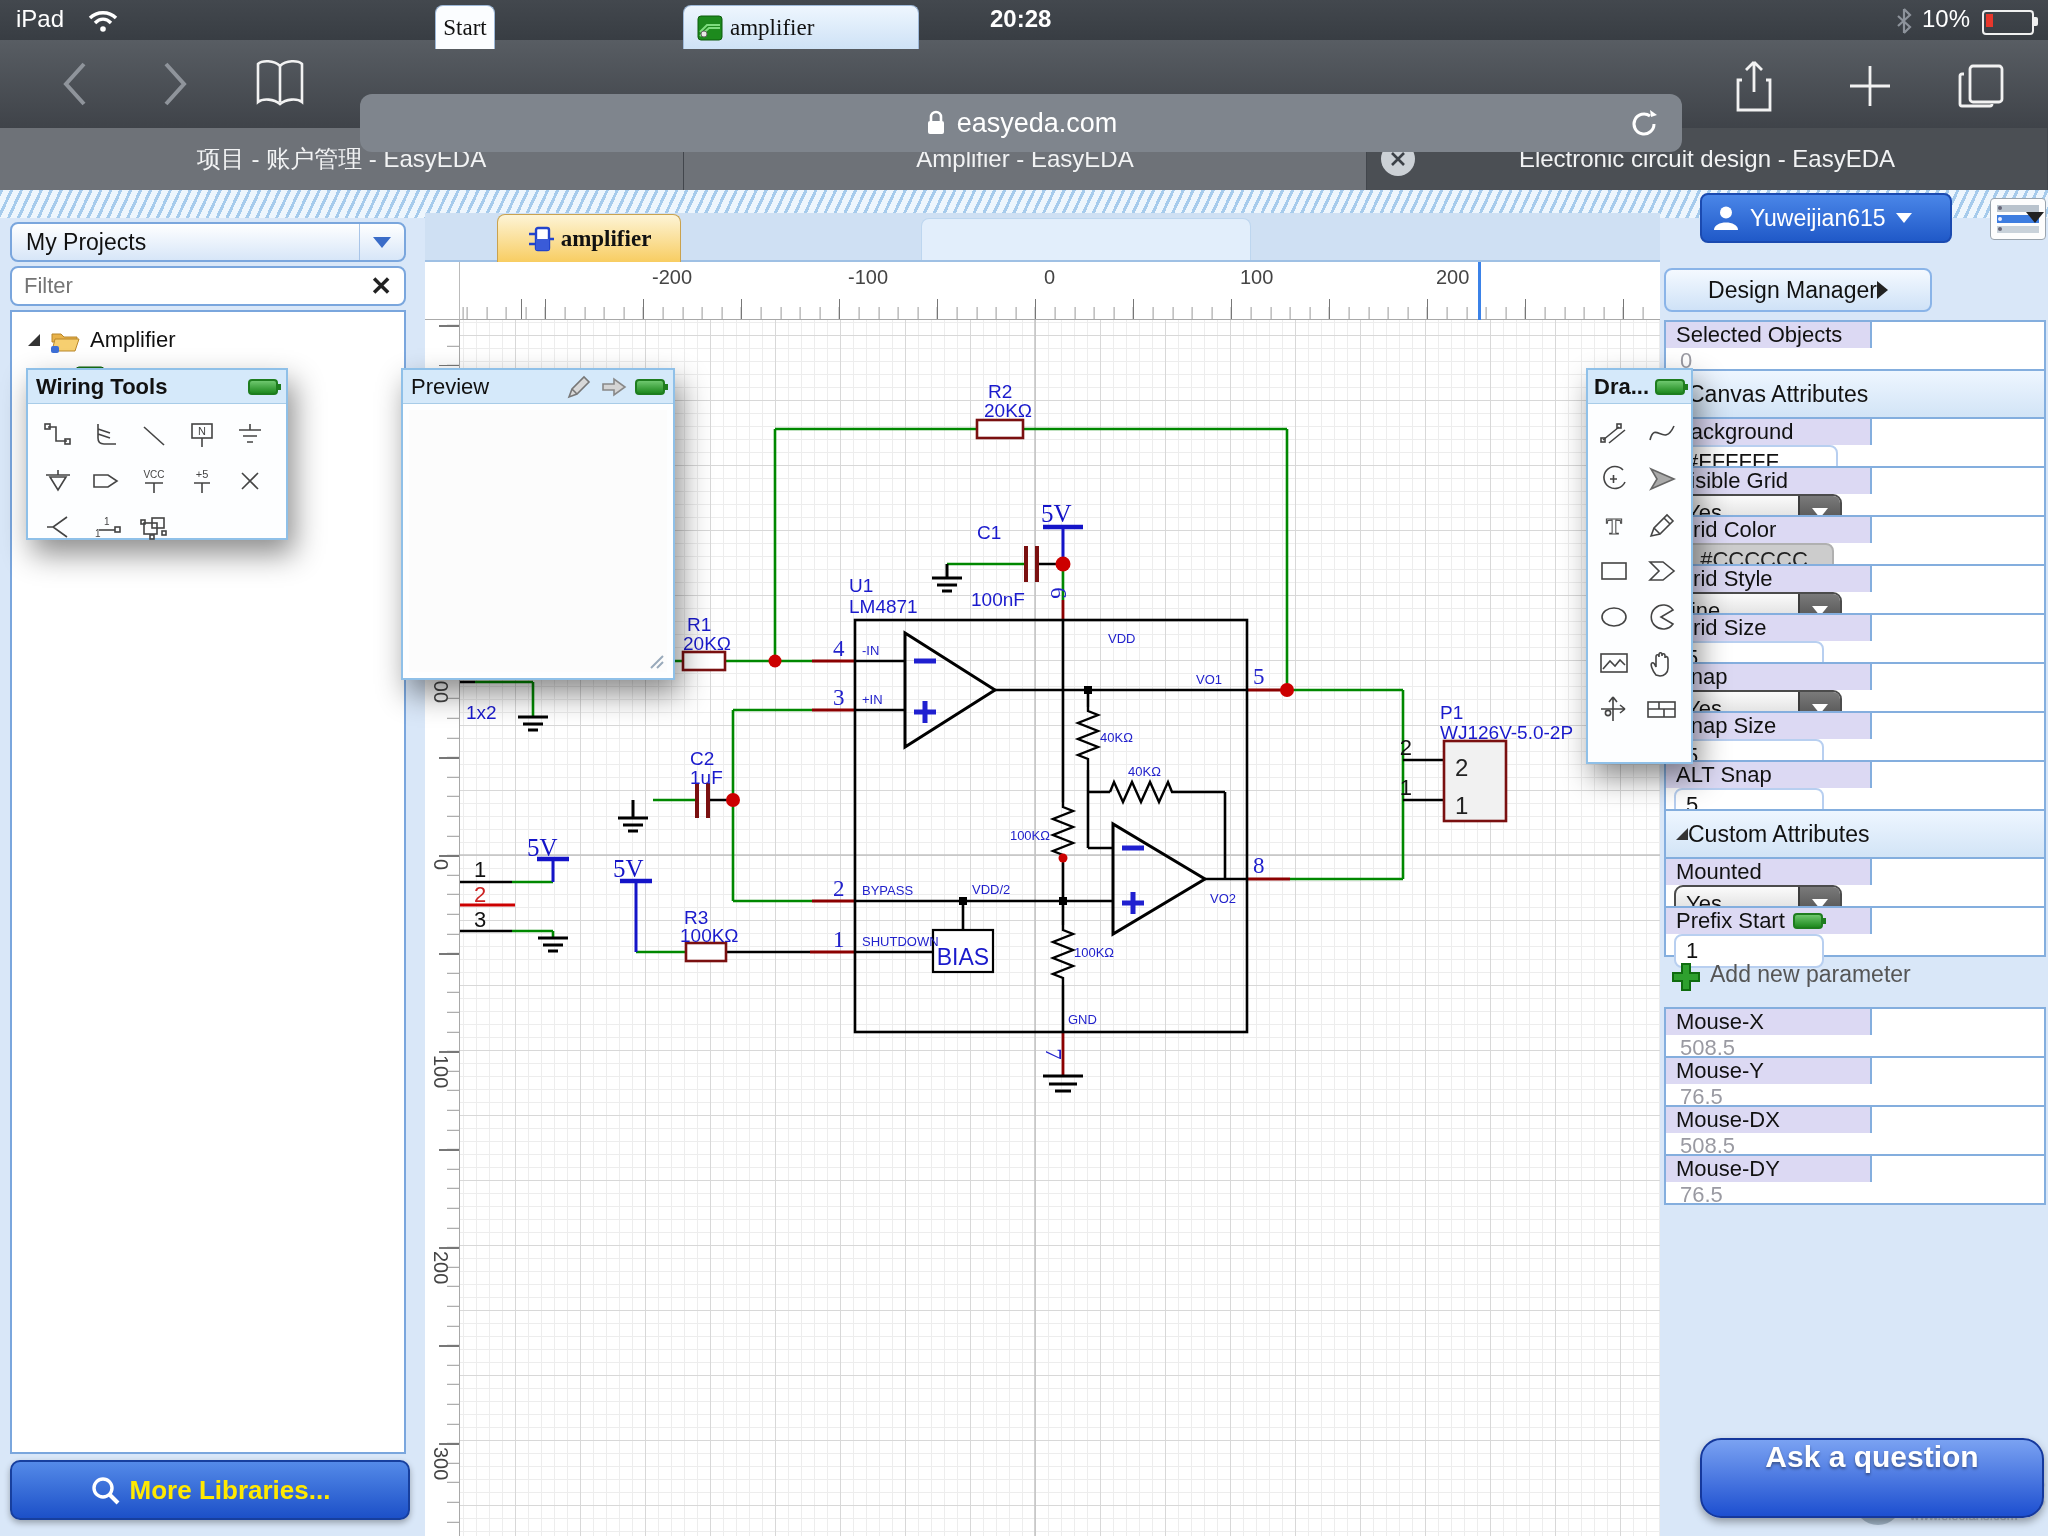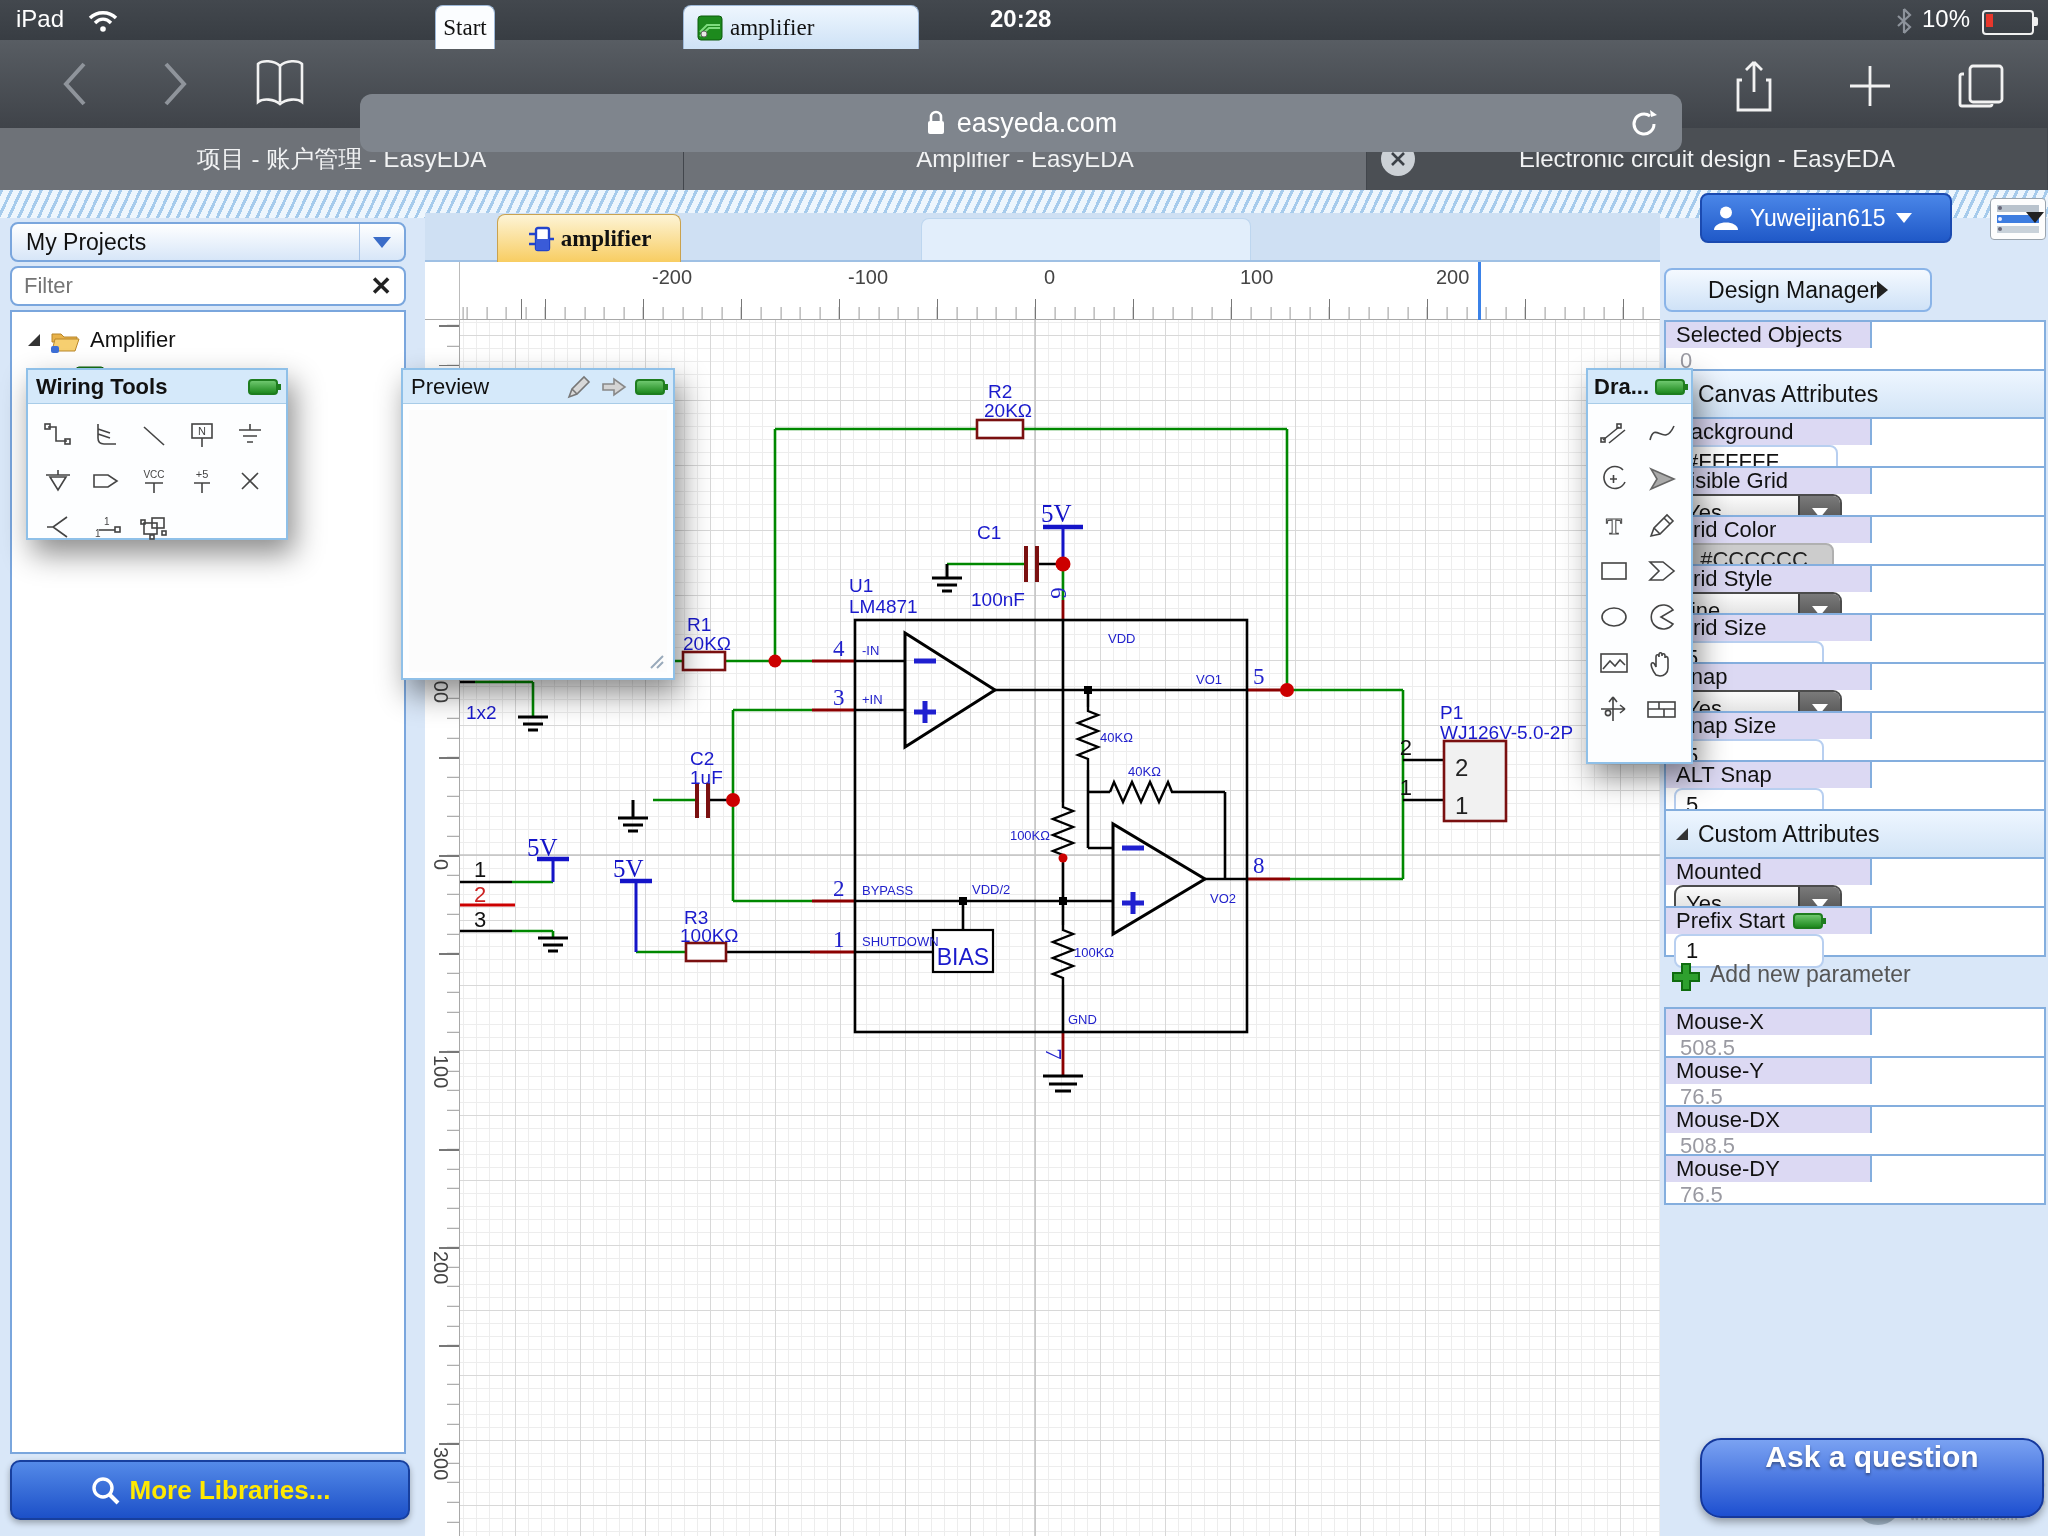--- a/index.html
+++ b/index.html
@@ -75,21 +75,21 @@
   .tool svg{stroke:#444;fill:none;stroke-width:1.6;}
 
   
   #dmbtn{left:1664px;top:268px;width:268px;height:44px;border:2px solid #8ab4e8;border-radius:8px;
     background:linear-gradient(#f4f9ff,#cfe2f7);display:flex;align-items:center;justify-content:center;font-size:23px;color:#111;box-sizing:border-box;}
   #ptable{left:1664px;top:322px;width:382px;display:flex;flex-direction:column;}
   .prow{height:51px;display:flex;border:2px solid #84aede;margin-top:-2px;background:#fff;box-sizing:border-box;align-items:stretch;flex-direction:column;}
   .plabel{width:206px;background:#dcd9f3;border-right:2px solid #84aede;display:flex;align-items:center;padding-left:10px;font-size:22px;color:#111;box-sizing:border-box;gap:8px;}
   .pval{flex:1;display:flex;align-items:center;padding-left:8px;}
   .psec{height:50px;border:2px solid #84aede;margin-top:-2px;background:linear-gradient(#eef6ff,#d2e4f6);
-    display:flex;align-items:center;gap:10px;padding-left:10px;font-size:23px;color:#111;box-sizing:border-box;}
+    display:flex;align-items:center;padding-left:10px;font-size:23px;color:#111;box-sizing:border-box;}
   .ghost{color:#9a9aa2;font-size:22px;padding-left:6px;}
   .inbox{width:150px;height:34px;border:2px solid #b8cff0;border-radius:8px;background:#fff;display:flex;align-items:center;padding-left:10px;font-size:22px;color:#111;box-sizing:border-box;}
   .swatch{width:160px;height:34px;border:2px solid #b0b0b0;border-radius:8px;background:#cccccc;display:flex;align-items:center;justify-content:center;font-size:22px;color:#222;box-sizing:border-box;}
   .sel{width:168px;height:38px;border:2px solid #4c4c4c;border-radius:9px;background:linear-gradient(#fbfbfb,#d2d2d2);display:flex;align-items:center;box-sizing:border-box;overflow:hidden;}
   .sel .st{flex:1;font-size:22px;color:#111;padding-left:10px;}
   .sel .sa{width:40px;height:100%;background:linear-gradient(#7a7a7a,#474747);display:flex;align-items:center;justify-content:center;border-left:2px solid #3c3c3c;}
   #addparam{height:44px;display:flex;gap:8px;padding-left:6px;margin-top:4px;margin-bottom:4px;font-size:23px;color:#555;}
   #askbtn{left:1700px;top:1438px;width:340px;height:76px;border-radius:21px;border:2px solid #15389c;
     background:linear-gradient(#7aa2f2,#1d4fd0);display:flex;align-items:flex-start;justify-content:center;
     color:#fff;font-weight:bold;font-size:30px;box-shadow:0 4px 8px rgba(0,0,0,.35);text-shadow:0 2px 3px rgba(0,0,0,.4);}

